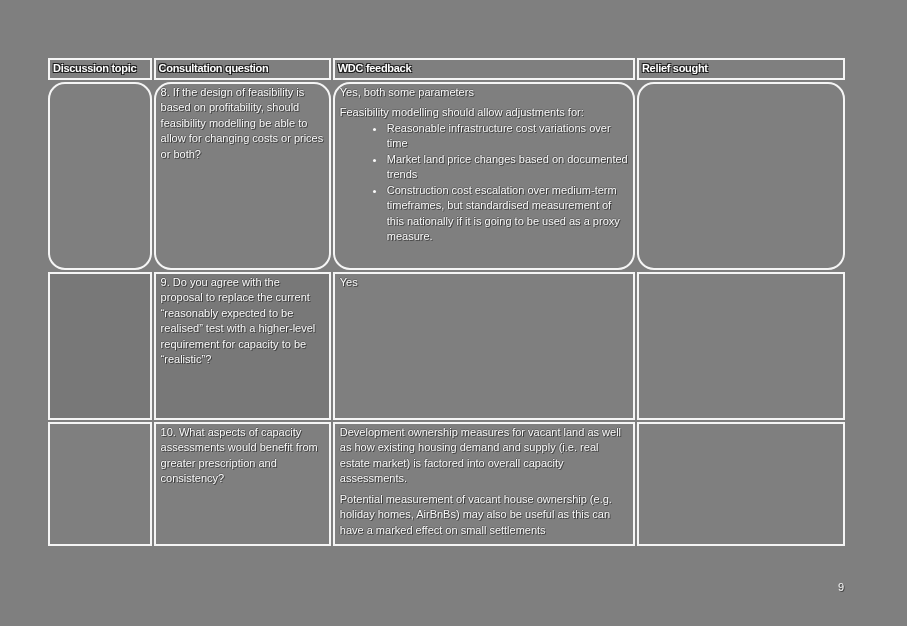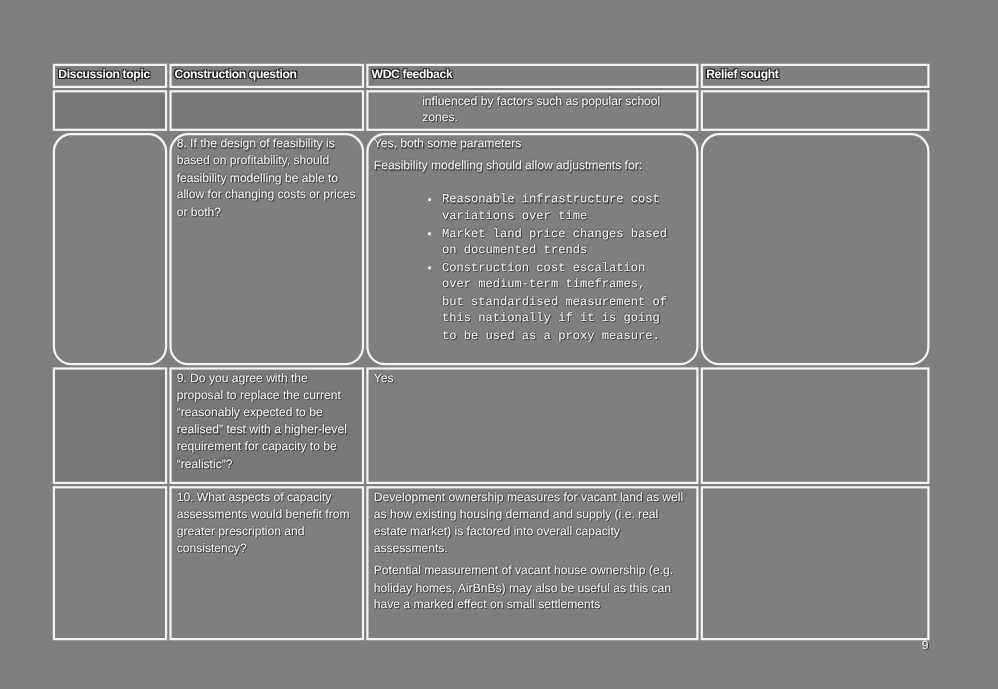--- a/index.html
+++ b/index.html
@@ -54,34 +54,33 @@
     color: #ffffff;
     text-shadow:
       1px 1px 0 #1e1e1e,
       -1px 1px 0 #1e1e1e,
       1px -1px 0 #1e1e1e,
       -1px -1px 0 #1e1e1e;
   }
   tr.r-header th { height: 18px; }
   tr.r1 td { height: 32px; }
   tr.r2 td { height: 188px; border-radius: 17px; }
-  tr.r3 td { height: 106px; }
-  tr.r4 td { height: 140px; }
+  tr.r3 td { height: 148px; }
+  tr.r4 td { height: 124px; }
 
   td.shade { background: #787878; }
 
   .para { margin: 0; }
   .para + .para { margin-top: 5px; }
   .indent { padding-left: 44px; }
 
   ul.bullets {
-    margin: 15px;
+    margin: 0;
     padding-left: 46px;
     list-style: disc outside;
-    font-family: Liberation Mono, monospace;
   }
   ul.bullets li {
     padding-left: 1px;
   }
 
   
   .page-number {
     position: absolute;
     left: 838px;
     top: 581px;
@@ -97,33 +96,25 @@
   <colgroup>
     <col class="c1">
       <col class="c2">
       <col class="c3">
       <col class="c4">
   </colgroup>
 
   <tbody>
       <tr class="r-header">
     <th>Discussion topic</th>
-    <th>Construction question</th>
+    <th>Consultation question</th>
     <th>WDC feedback</th>
     <th>Relief sought</th>
   </tr>
 
-  <tr class="r1">
-    <td class="shade"></td>
-    <td class="shade"></td>
-    <td>
-      <p class="para indent">influenced by factors such as popular school zones.</p>
-    </td>
-    <td></td>
-  </tr>
 
   <tr class="r2">
     <td></td>
     <td>
       <p class="para">8. If the design of feasibility is based on profitability, should feasibility modelling be able to allow for changing costs or prices or both?</p>
     </td>
     <td>
       <p class="para">Yes, both some parameters</p>
       <p class="para">Feasibility modelling should allow adjustments for:</p>
       <ul class="bullets">

